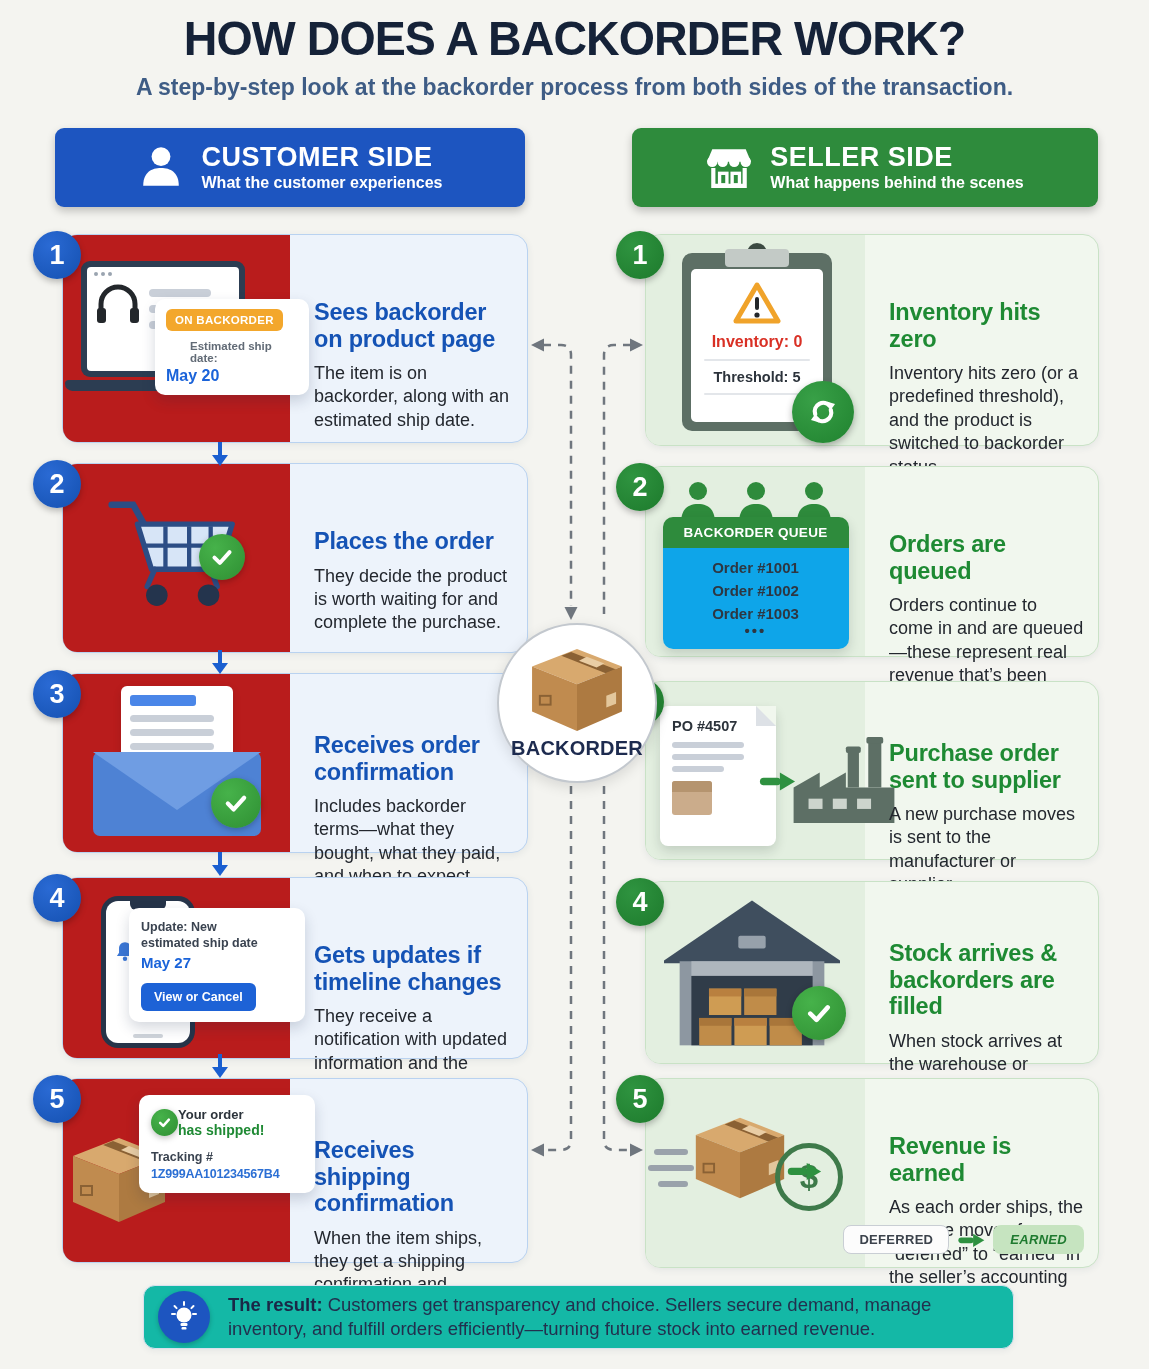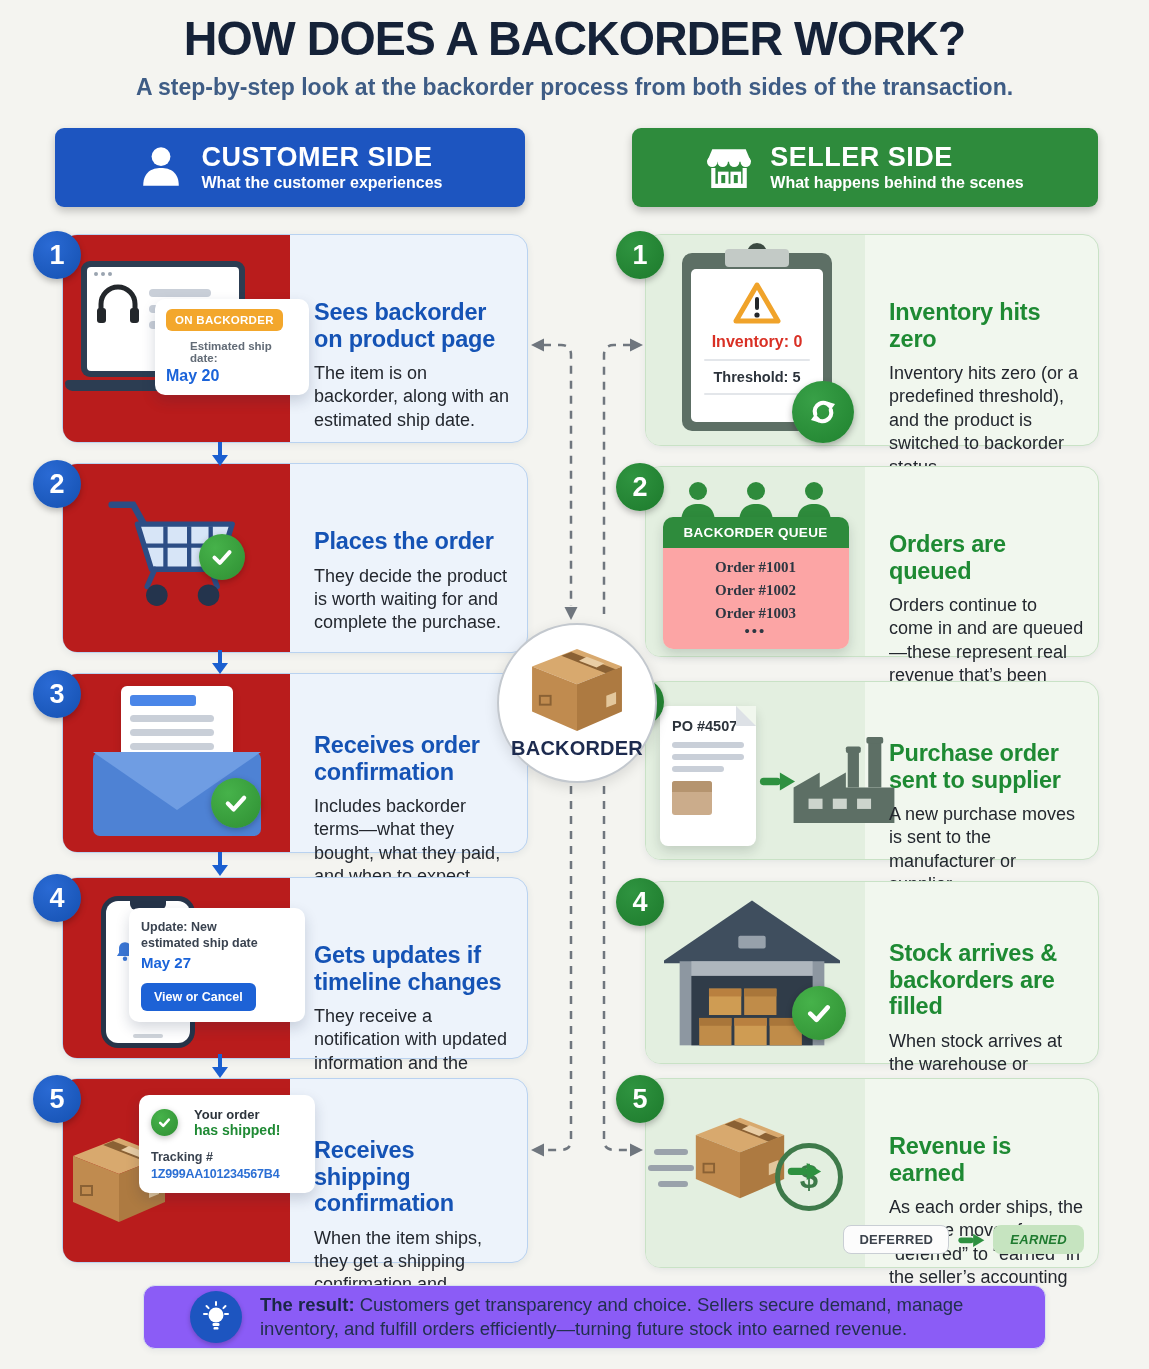--- a/index.html
+++ b/index.html
@@ -57,21 +57,21 @@
   .phone{position:absolute;left:38px;top:18px;width:94px;height:152px;background:#263449;border-radius:17px;padding:5px;box-sizing:border-box;}
   .pscreen{width:100%;height:100%;background:#fff;border-radius:12px;position:relative;}
   .notch{position:absolute;top:0;left:50%;transform:translateX(-50%);width:36px;height:9px;background:#263449;border-radius:0 0 6px 6px;}
   .c4card{position:absolute;left:66px;top:30px;width:152px;padding:11px 12px;z-index:2;}
   .c4txt{font-size:12.5px;font-weight:600;color:#3a4350;line-height:1.3;}
   .c4date{font-size:15px;font-weight:800;color:#1a63d9;margin-top:2px;}
   .btn-blue{display:inline-block;background:#1d62d6;color:#fff;font-size:12.5px;font-weight:700;
     padding:7px 13px;border-radius:6px;margin-top:12px;}
   
   .c5card{position:absolute;left:76px;top:16px;width:152px;padding:12px;z-index:2;}
-  .c5row{display:flex;align-items:center;gap:16px;}
+  .c5row{display:flex;align-items:center;gap:0;}
   .c5t1{font-size:13px;font-weight:600;color:#2c333b;}
   .c5t2{font-size:14px;font-weight:800;color:#1f8a34;}
   .c5lbl{font-size:12.5px;font-weight:600;color:#3a4350;margin-top:12px;}
   .c5num{font-size:12.5px;font-weight:800;color:#2b6fd4;margin-top:3px;letter-spacing:-.2px;}
   
   .clip{position:absolute;left:36px;top:18px;width:150px;height:178px;background:#5d6f65;border-radius:10px;}
   .clip .knob{position:absolute;top:-10px;left:50%;transform:translateX(-50%);width:20px;height:20px;border-radius:50%;background:#3c4a42;}
   .clip .bar{position:absolute;top:-4px;left:50%;transform:translateX(-50%);width:64px;height:18px;background:#c3cac6;border-radius:4px;}
   .paper{position:absolute;left:9px;right:9px;top:16px;bottom:9px;background:#fff;border-radius:5px;
     display:flex;flex-direction:column;align-items:center;padding-top:12px;box-sizing:border-box;}
@@ -79,47 +79,47 @@
   .thr{font-size:14.5px;font-weight:700;color:#2c333b;margin-top:8px;}
   .hrline{width:80%;height:2px;background:#e3e6ea;border-radius:2px;margin-top:8px;}
   .refresh{position:absolute;right:-22px;bottom:-12px;width:62px;height:62px;border-radius:50%;
     background:radial-gradient(circle at 35% 30%,#38a047,#20822f);display:flex;align-items:center;justify-content:center;
     box-shadow:0 3px 7px rgba(0,0,0,.3);z-index:2;}
   
   .queue-wrap{position:absolute;left:0;top:14px;width:100%;display:flex;flex-direction:column;align-items:center;}
   .persons{display:flex;gap:20px;}
   .qcard{width:186px;margin-top:-6px;border-radius:10px;overflow:hidden;box-shadow:0 5px 12px rgba(20,40,30,.16);}
   .qhead{background:#2e8b3c;color:#fff;text-align:center;font-size:13.5px;font-weight:800;padding:8px 0;letter-spacing:.3px;}
-  .qbody{background:#fca5a5;padding:8px 0 6px;font-family:Liberation Serif, serif;}
+  .qbody{background:#0ea5e9;padding:8px 0 6px;}
   .qrow{text-align:center;font-size:15px;font-weight:600;color:#2e3742;padding:3px 0;}
   .qmore{text-align:center;font-size:15px;font-weight:800;color:#2e3742;letter-spacing:2px;line-height:.8;padding-bottom:6px;}
   
-  .doc{position:absolute;left:14px;top:24px;width:96px;height:140px;background:#fff;border-radius:8px;
+  .doc{position:absolute;left:14px;top:24px;width:116px;height:140px;background:#fff;border-radius:8px;
     box-shadow:0 5px 12px rgba(20,40,30,.16);padding:12px 12px 0;box-sizing:border-box;}
   .fold{position:absolute;top:0;right:0;width:0;height:0;border-left:20px solid #dde1e6;border-top:20px solid #f1f7ee;}
   .po{font-size:14.5px;font-weight:700;color:#2c333b;margin-bottom:8px;}
   .minibox{width:40px;height:34px;background:#cbac8b;border-radius:3px;margin-top:9px;position:relative;}
   .minibox:before{content:"";position:absolute;top:0;left:0;right:0;height:11px;background:#b5946f;border-radius:3px 3px 0 0;}
   .garrow{position:absolute;z-index:2;}
   
   .pills{position:absolute;right:14px;bottom:13px;display:flex;align-items:center;gap:8px;}
   .pill-def{background:#fcfcfc;border:1.5px solid #c9ced4;border-radius:8px;padding:6px 15px;
     font-size:13px;font-weight:800;color:#3c434c;letter-spacing:.3px;}
   .pill-earn{background:#c6e4c0;border-radius:8px;padding:7px 17px;font-size:13px;font-weight:800;color:#1e7a2f;letter-spacing:.3px;font-style:italic;}
   .speed{position:absolute;background:#9aa2ab;height:6px;border-radius:3px;}
   .dollar{position:absolute;right:22px;top:64px;width:58px;height:58px;border-radius:50%;border:5px solid #3e7a4a;
     display:flex;align-items:center;justify-content:center;font-size:33px;font-weight:700;color:#3e7a4a;background:transparent;}
   
   .badge{position:absolute;left:497px;top:623px;width:156px;height:156px;border-radius:50%;background:#fff;
     border:2px solid #c3c8ce;box-shadow:0 4px 14px rgba(0,0,0,.12);display:flex;flex-direction:column;
     align-items:center;justify-content:center;z-index:4;}
   .badge-lbl{font-size:20px;font-weight:800;color:#1d2b4f;letter-spacing:.2px;margin-top:4px;}
   
-  .footer{position:absolute;left:143px;top:1285px;width:869px;height:62px;background:#8b5cf6;
-    border:1.5px solid #d8e1ee;border-radius:12px;display:flex;align-items:center;box-shadow:0 2px 6px rgba(40,60,90,.07);padding-left:32px;}
+  .footer{position:absolute;left:143px;top:1285px;width:869px;height:62px;background:#14b8a6;
+    border:1.5px solid #d8e1ee;border-radius:12px;display:flex;align-items:center;box-shadow:0 2px 6px rgba(40,60,90,.07);}
   .fbulb{width:52px;height:52px;border-radius:50%;background:#1d55c0;margin:0 18px 0 14px;flex:0 0 auto;
     display:flex;align-items:center;justify-content:center;box-shadow:0 2px 5px rgba(0,0,0,.22);}
   .ftext{font-size:18.5px;line-height:1.32;color:#22304e;font-weight:500;padding-right:24px;}
   .ftext b{font-weight:800;color:#1a2747;}
   .overlay{position:absolute;left:0;top:0;width:1149px;height:1369px;pointer-events:none;z-index:2;}
   .cdarrow{position:absolute;z-index:2;}
 </style>
 </head>
 <body>
 

